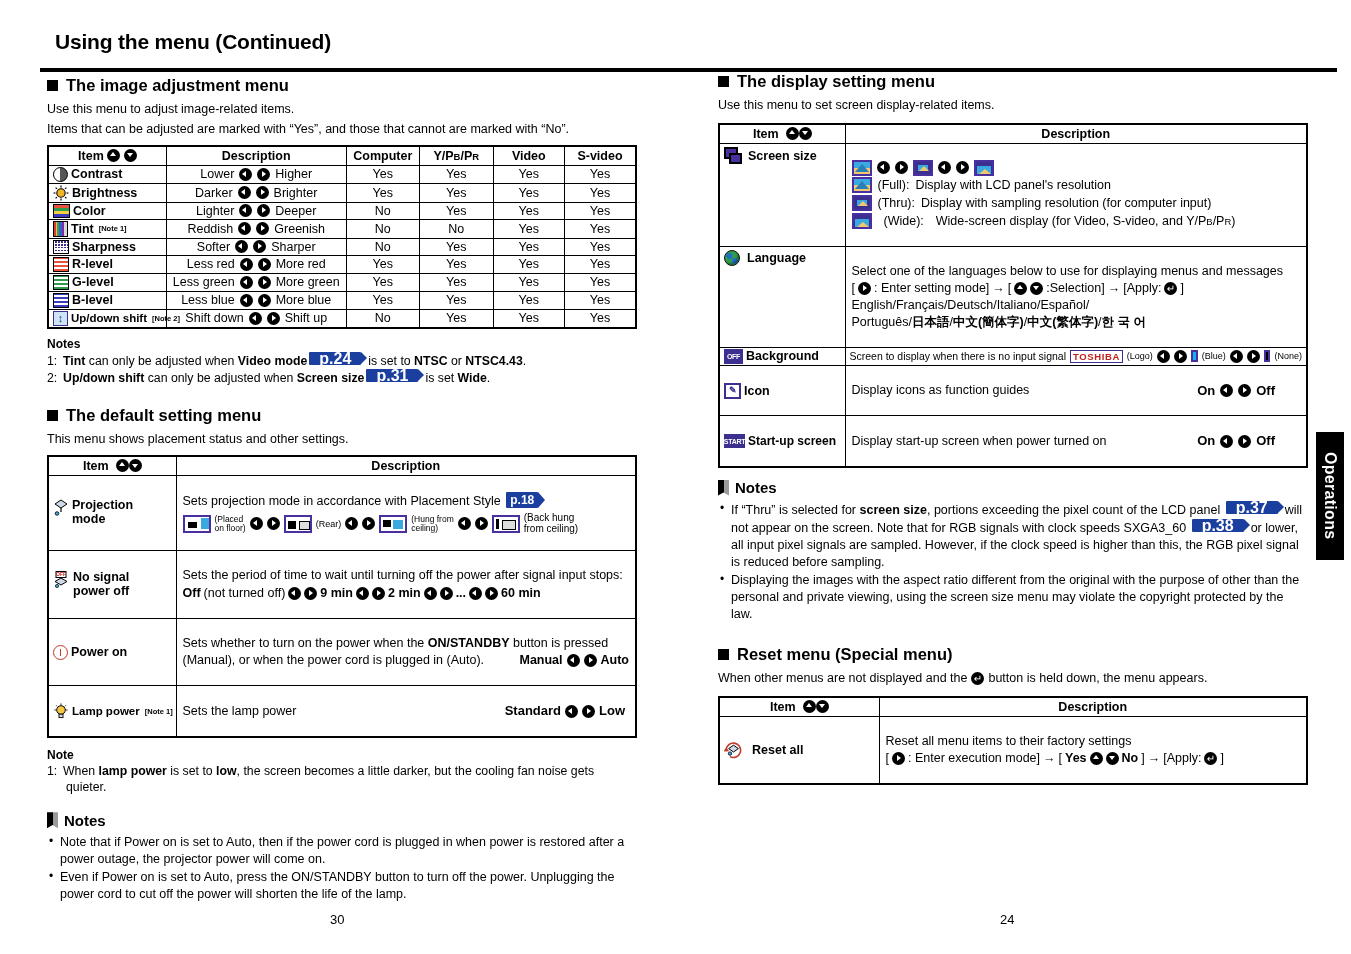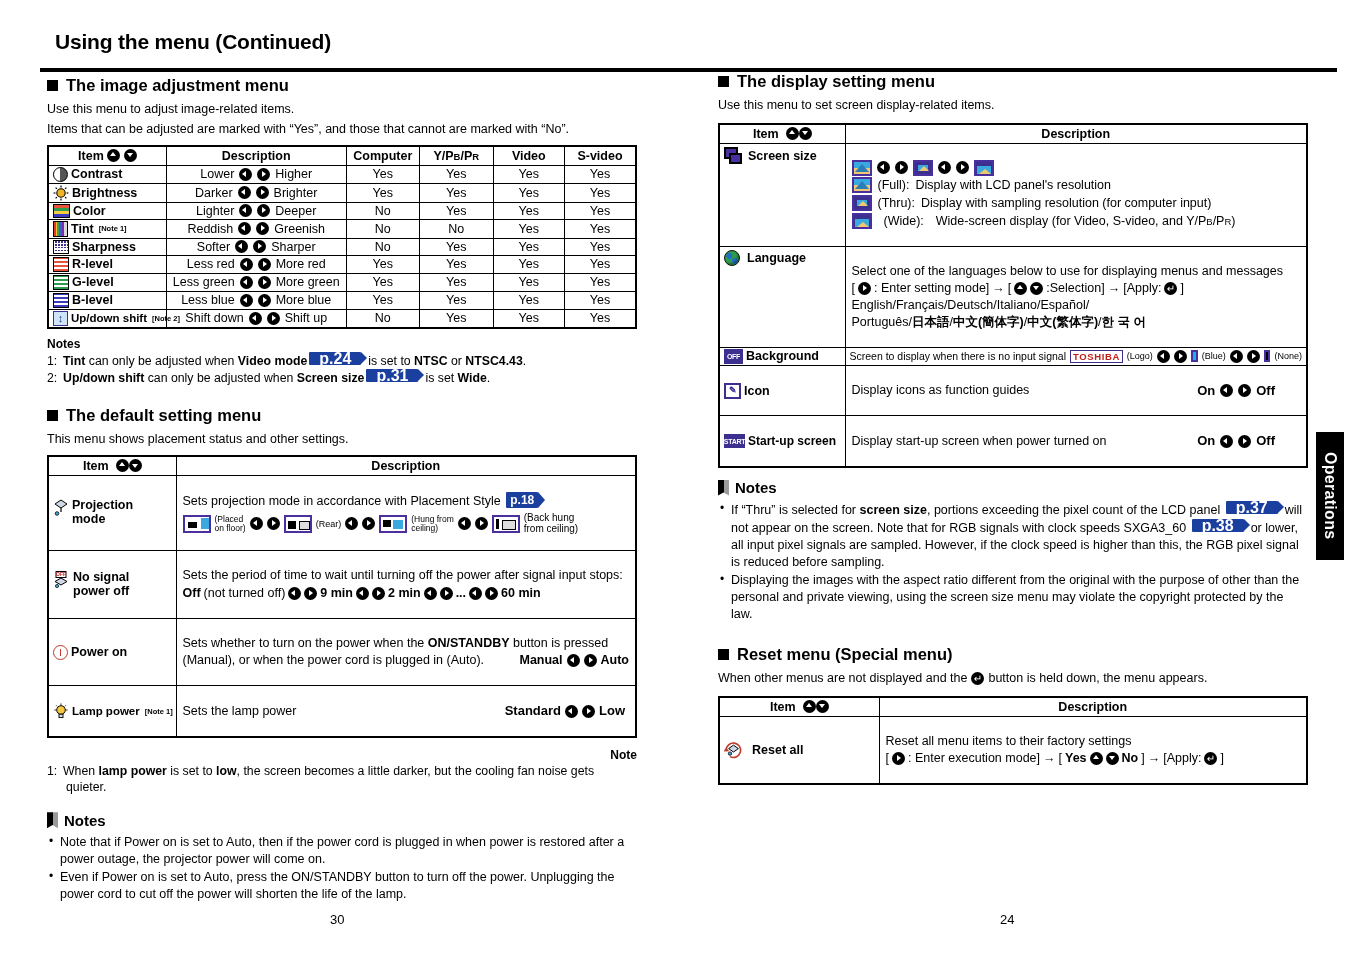--- a/index.html
+++ b/index.html
@@ -562,21 +562,21 @@
               <span class="b" style="margin-left:auto;font-size:13px">Standard</span>
               <span class="nav l"></span>
                 <span class="nav r"></span>
               <span class="b" style="font-size:13px;margin-right:4px">Low</span>
             </div>
           </td>
         </tr>
       </tbody>
     </table>
 
-    <div class="notes-h" style="text-align:right;">Note</div>
+    <div class="notes-h" style="">Note</div>
     <div class="notes-line">
       <span class="idx">1:</span><span>When</span>
       <span class="b">lamp power</span>
       <span>is set to</span>
       <span class="b">low</span><span>, the screen becomes a little darker, but the cooling fan noise gets</span>
     </div>
     <div class="notes-line" style="padding-left:19px;">quieter.</div>
 
     <div class="notes-big-h">
       <span class="bkmk"></span>

